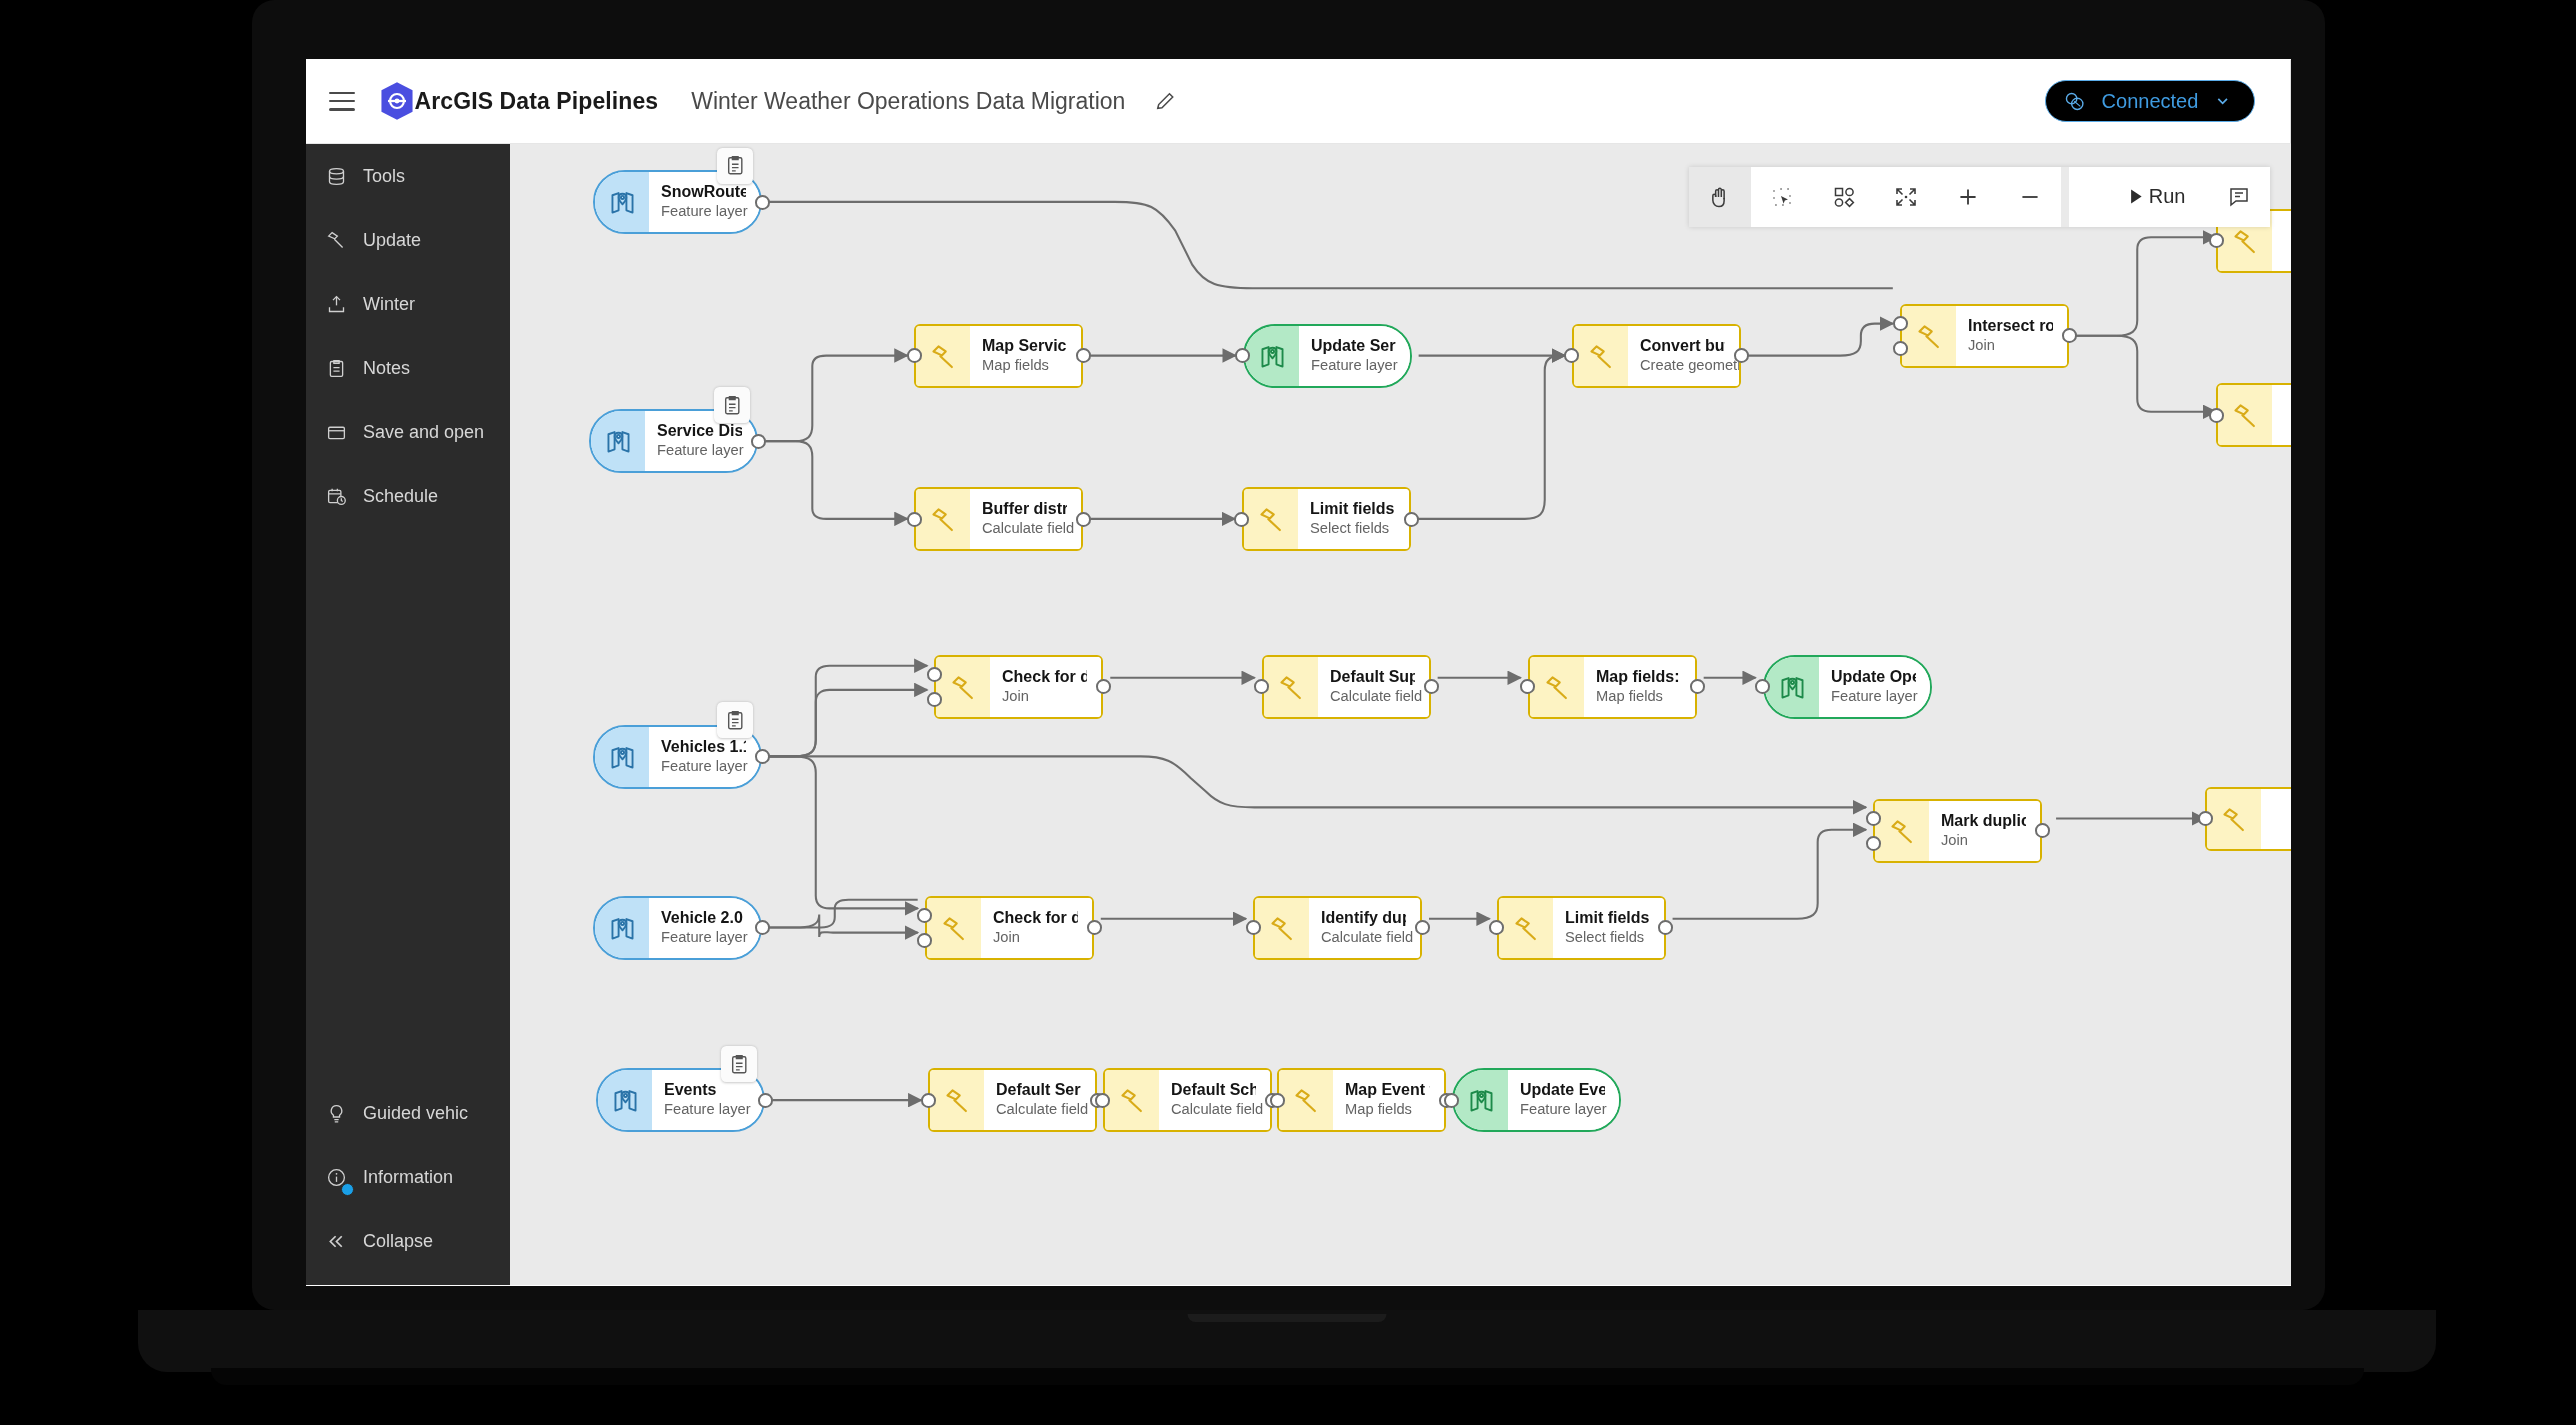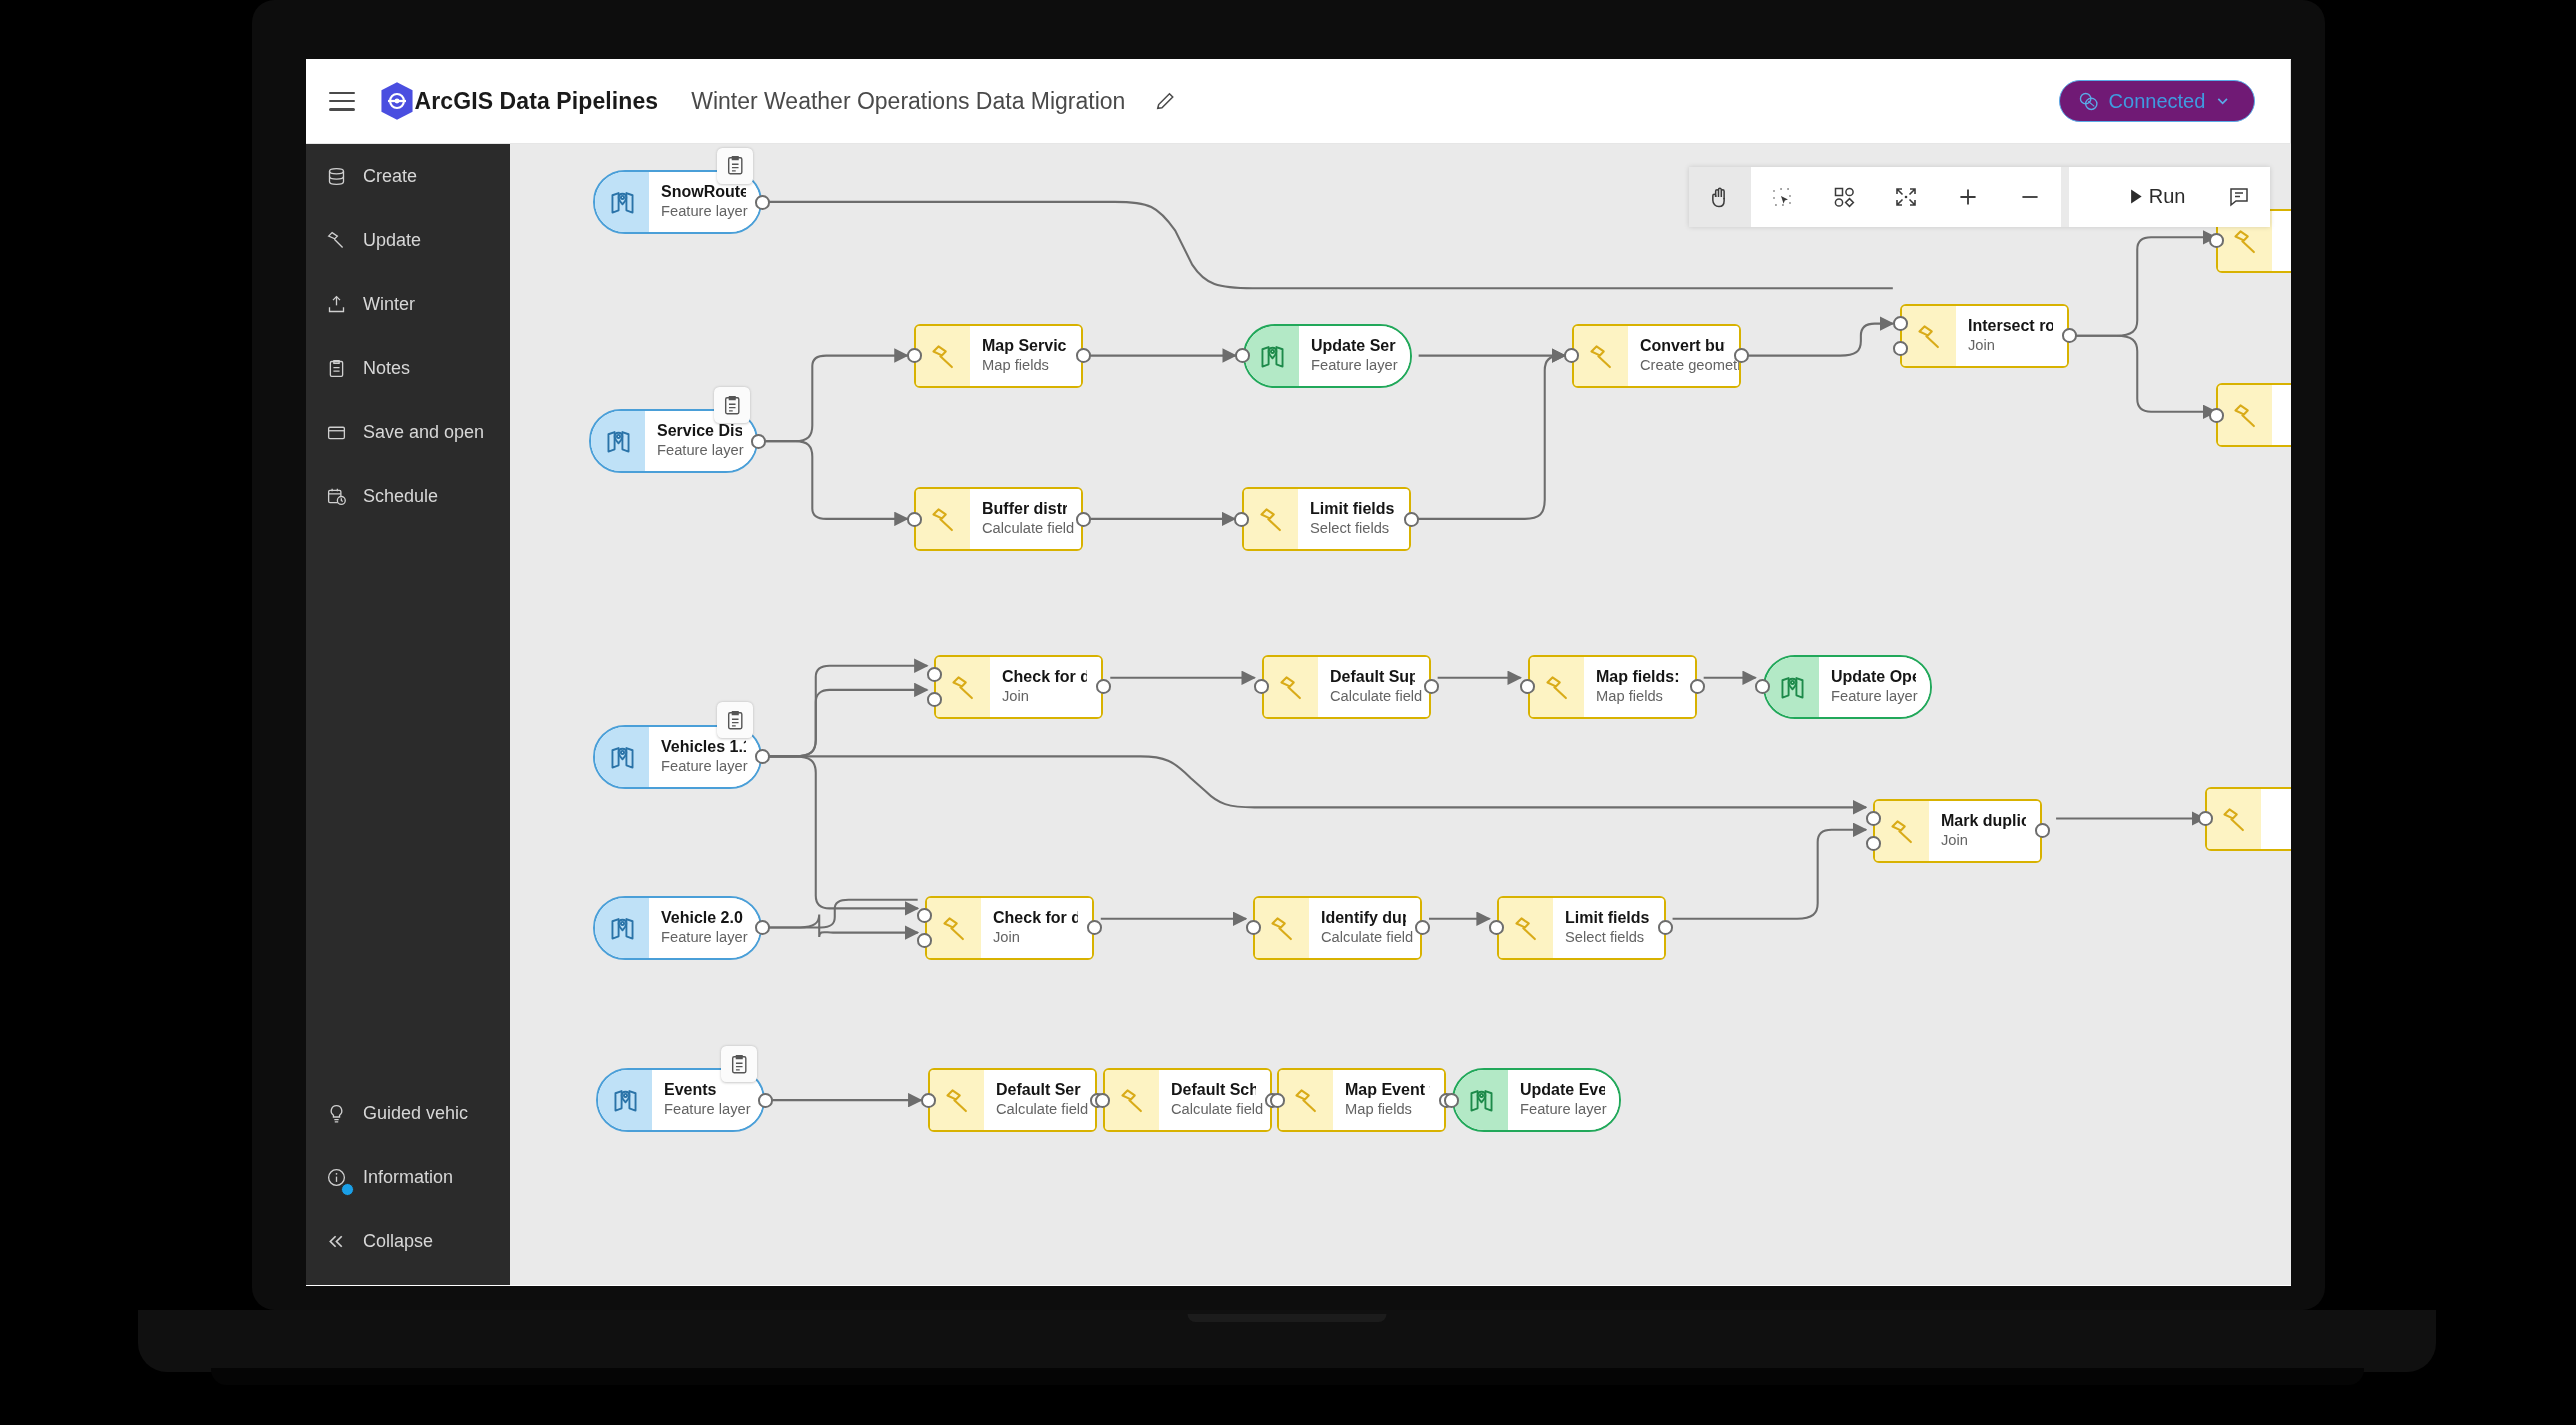--- a/index.html
+++ b/index.html
@@ -38,23 +38,23 @@
            border-bottom:0.9px solid #e6e6e6; }
   .hamburger{ width:26px; height:19px; margin-left:22.5px; margin-right:24px; display:flex;
               flex-direction:column; justify-content:space-between; cursor:pointer; }
   .hamburger span{ display:block; height:2.2px; background:#4a4a4a; border-radius:1.7px; }
   .brand-logo{ width:36px; height:40px; flex:0 0 auto; }
   .brand-name{ font-size:23px; font-weight:700; color:#1a1a1a; letter-spacing:0.1px;}
   .doc-title{ font-size:23px; color:#4a4a4a; margin-left:33px; }
   .edit-pencil{ margin-left:29px; width:22.5px; height:22.5px; cursor:pointer; }
   .header-right{ margin-left:auto; display:flex; align-items:center; }
   .connected-pill{
-    display:flex; align-items:center; gap:9px;
+    display:flex; align-items:center; gap:16px;
     border:1.7px solid #5aabe8; border-radius:863px; padding:8.6px 22.5px 8.6px 17.3px;
-    color:#3f9be0; font-size:20px; cursor:pointer; background:#701a75;
+    color:#3f9be0; font-size:20px; cursor:pointer; background:#000000;
   }
   .vdivider{ width:0.9px; height:83px; background:#e1e1e1; margin-left:35px; }
 
   
   .body-row{ display:flex; height:1141px; }
 
   
   .sidebar{
     width:204px; background:#2b2b2b; color:#d8d8d8;
     display:flex; flex-direction:column; flex:0 0 204px;
@@ -173,21 +173,21 @@
       <div class="sidebar">
 
         <div class="side-item">
           <span class="side-ico">
             <svg width="21" height="21" viewBox="0 0 24 24" fill="none" stroke="#d0d0d0" stroke-width="1.5">
               <ellipse cx="12" cy="6" rx="8" ry="3"></ellipse>
                 <path d="M4 6v12c0 1.7 3.6 3 8 3s8-1.3 8-3V6"></path>
               <path d="M4 12c0 1.7 3.6 3 8 3s8-1.3 8-3"></path>
             </svg>
             </span>
-          <span>Create</span>
+          <span>Tools</span>
         </div>
 
         <div class="side-item">
           <span class="side-ico">
             <svg width="21" height="21" viewBox="0 0 24 24" fill="none" stroke="#d0d0d0" stroke-width="1.5">
               <path d="M3 7l4-4 6 4-3 3z"></path>
                 <path d="M9.5 10.5L19 20"></path>
             </svg>
             </span>
           <span>Update</span>

